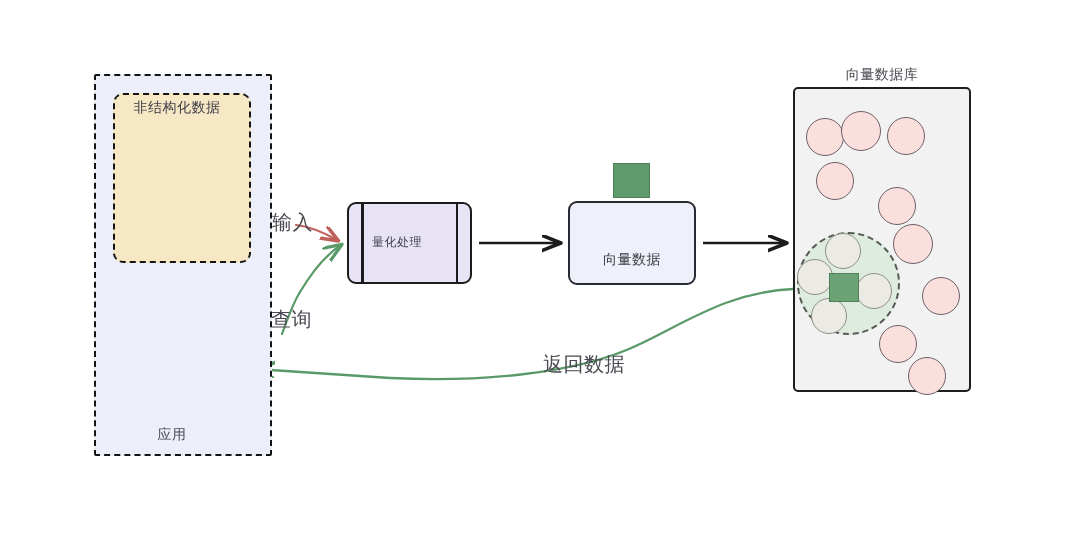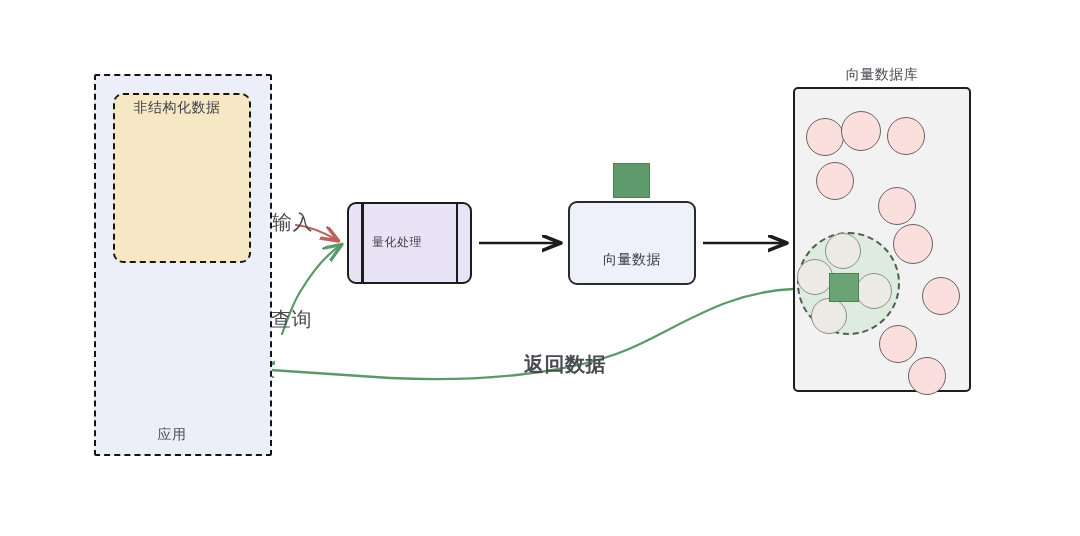--- a/index.html
+++ b/index.html
@@ -193,21 +193,21 @@
     top: 273px;
     width: 28px;
     height: 27px;
     background: #6ba377;
     border: 1.4px solid #4f8159;
   }
 
   
   #label-input { left: 272px; top: 210px; }
   #label-query { left: 271px; top: 307px; }
-  #label-return { left: 524px; top: 352px; font-weight: bold; }
+  #label-return { left: 543px; top: 352px; }
 </style>
 </head>
 <body>
 
 <div id="stage">
 
   <svg id="vec-layer" viewBox="0 0 1080 536">
     <defs>
       <marker id="arrowBlack" markerWidth="9" markerHeight="9" refX="7.6" refY="3.2" orient="auto" markerUnits="strokeWidth">
         <path d="M0,0 L8,3.2 L0,6.4" fill="none" stroke="#1c1c1c" stroke-width="1.5" stroke-linecap="round" stroke-linejoin="round"></path>

